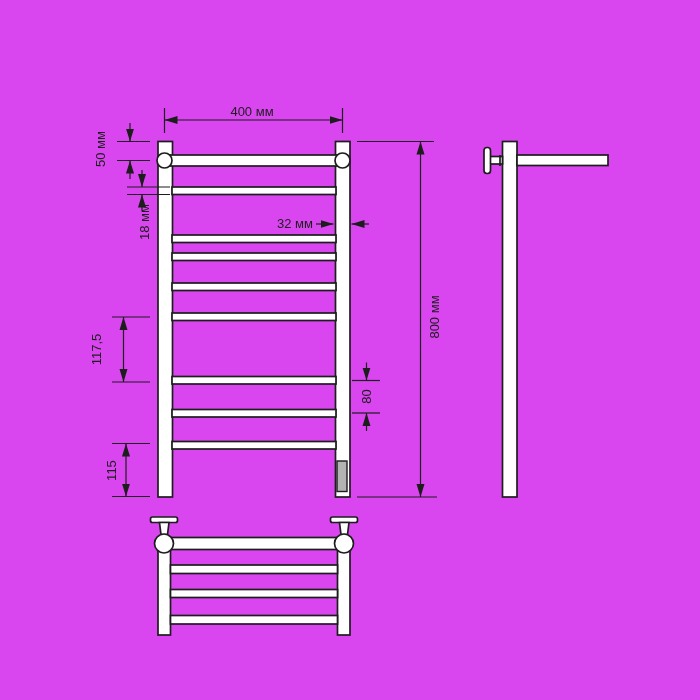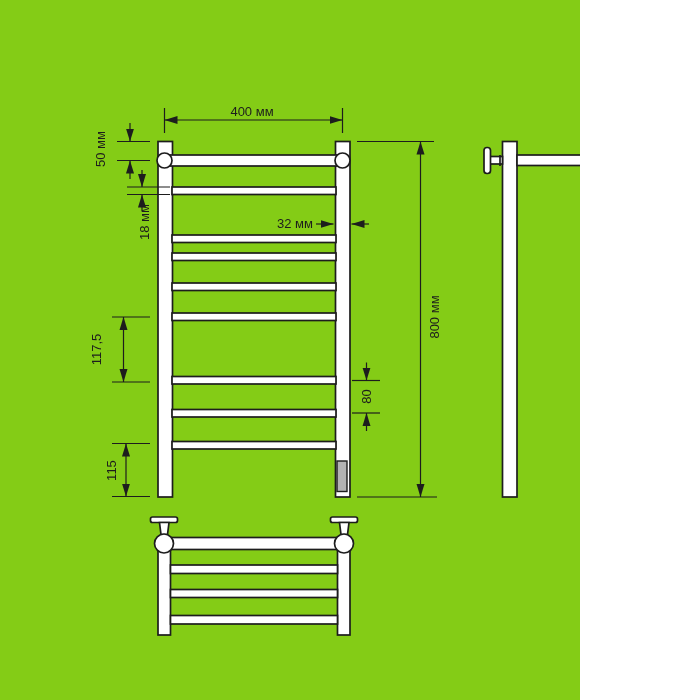--- a/index.html
+++ b/index.html
@@ -2,23 +2,23 @@
 <html><head>
 <meta charset="utf-8">
 <style>
   html, body {
     margin: 0;
     padding: 0;
     background: #ffffff;
   }
   .canvas {
     position: relative;
-    width: 580px;
+    width: 700px;
     height: 700px;
-    background: #84cc16;
+    background: #d946ef;
     overflow: hidden;
   }
   svg {
     position: absolute;
     top: 0;
     left: 0;
   }
   svg text {
     font-family: "Liberation Sans", "DejaVu Sans", sans-serif;
     font-size: 13px;

